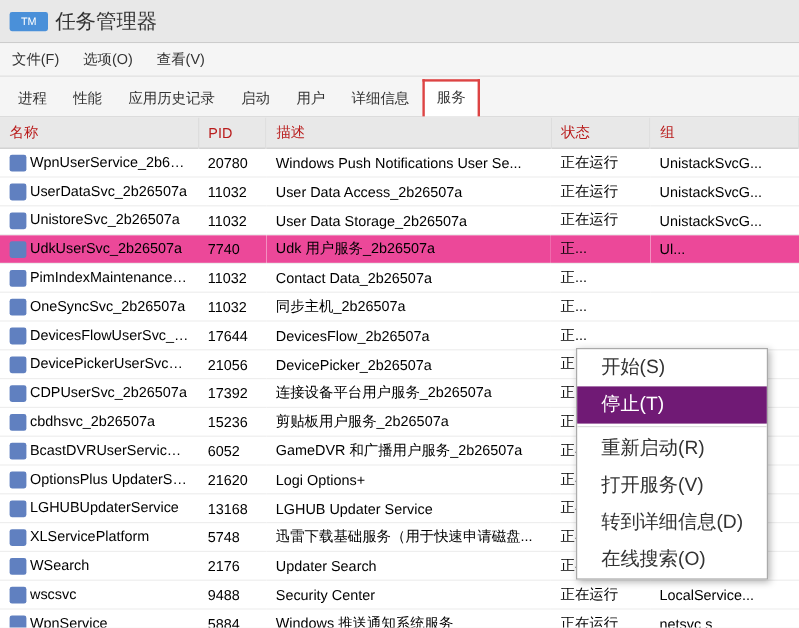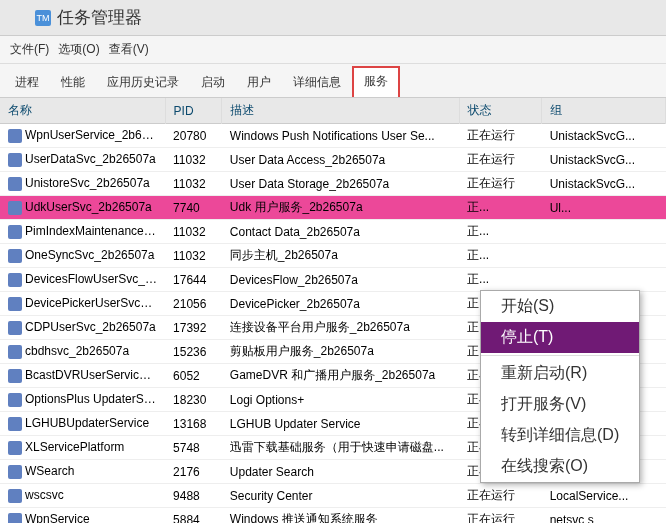--- a/index.html
+++ b/index.html
@@ -13,32 +13,32 @@
     }
     .title-bar {
       background: #e8e8e8;
       border-bottom: 1px solid #ccc;
       padding: 6px 8px;
       display: flex;
       align-items: center;
       gap: 6px;
     }
     .title-bar-icon {
-      width: 16px; height: 16px;
+      width: 32px; height: 16px;
       background: #4a90d9;
       border-radius: 2px;
       display: flex; align-items: center; justify-content: center;
-      font-size: 9px; color: white; margin-left: 27px;
+      font-size: 9px; color: white;
     }
     .title-bar-text { font-size: 17px; color: #333; }
     .menu-bar {
       background: #f5f5f5;
       border-bottom: 1px solid #ddd;
       padding: 3px 6px;
-      display: flex; gap: 1px;
+      display: flex; gap: 12px;
     }
     .menu-item {
       font-size: 12px; color: #333; cursor: pointer; padding: 2px 4px;
     }
     .tabs {
       background: #f5f5f5;
       border-bottom: 1px solid #ccc;
       display: flex; padding: 0 4px;
     }
     .tab {
@@ -69,21 +69,21 @@
     }
     thead tr {
       background: #e8e8e8;
       border-bottom: 1px solid #ccc;
     }
     thead th {
       text-align: left;
       padding: 4px 8px;
       font-size: 12px;
       font-weight: normal;
-      color: #0c4a6e;
+      color: #b91c1c;
       border-right: 1px solid #ddd;
       cursor: pointer;
       white-space: nowrap;
     }
     tbody tr {
       border-bottom: 1px solid #eee;
     }
     tbody tr.highlighted {
       background: #ec4899;
     }
@@ -235,21 +235,21 @@
         </tr>
         <tr>
           <td style="max-width: 160px; overflow: hidden; text-overflow: ellipsis;"><span style="display: inline-block; width: 14px; height: 14px; background: rgb(96, 128, 192); border-radius: 2px; vertical-align: middle; margin-right: 3px;"></span>BcastDVRUserService_2b...</td>
           <td>6052</td>
           <td style="max-width: 230px; overflow: hidden; text-overflow: ellipsis;">GameDVR 和广播用户服务_2b26507a</td>
           <td>正在运行</td>
           <td>BcastDVRUs...</td>
         </tr>
         <tr>
           <td style="max-width: 160px; overflow: hidden; text-overflow: ellipsis;"><span style="display: inline-block; width: 14px; height: 14px; background: rgb(96, 128, 192); border-radius: 2px; vertical-align: middle; margin-right: 3px;"></span>OptionsPlus UpdaterServi...</td>
-          <td>18230</td>
+          <td>21620</td>
           <td style="max-width: 230px; overflow: hidden; text-overflow: ellipsis;">Logi Options+</td>
           <td>正在运行</td>
           <td></td>
         </tr>
         <tr>
           <td style="max-width: 160px; overflow: hidden; text-overflow: ellipsis;"><span style="display: inline-block; width: 14px; height: 14px; background: rgb(96, 128, 192); border-radius: 2px; vertical-align: middle; margin-right: 3px;"></span>LGHUBUpdaterService</td>
           <td>13168</td>
           <td style="max-width: 230px; overflow: hidden; text-overflow: ellipsis;">LGHUB Updater Service</td>
           <td>正在运行</td>
           <td></td>

